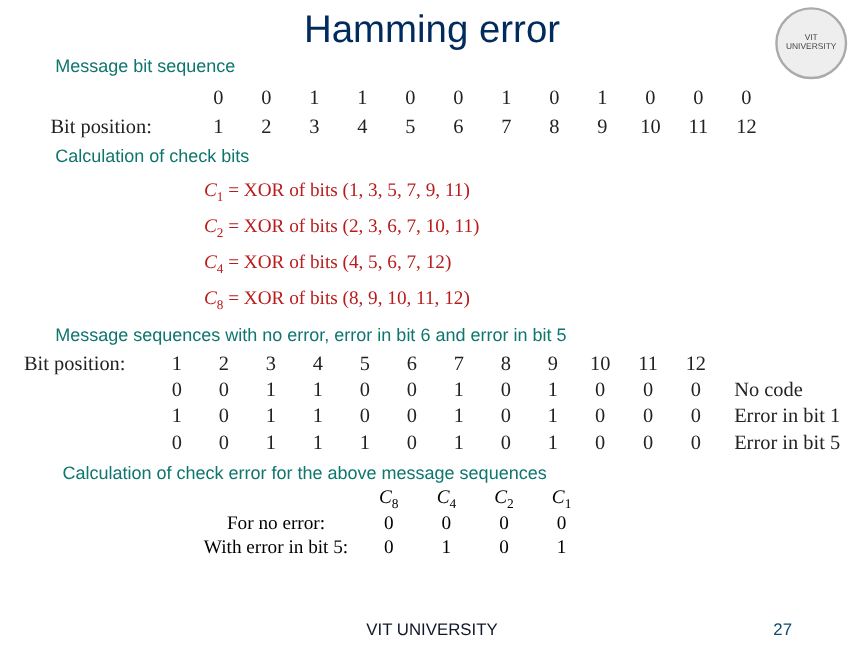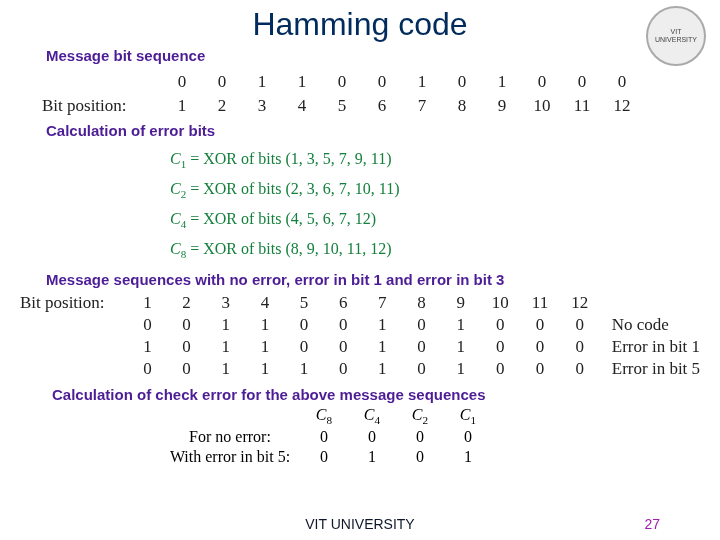--- a/index.html
+++ b/index.html
@@ -34,22 +34,22 @@
     overflow: hidden;
   }
   .logo-inner {
     font-size: 7px;
     text-align: center;
     color: #444;
     line-height: 1.1;
   }
   .section-label {
     font-size: 15px;
-    font-weight: bold;
-    color: #4c1d95;
+    font-weight: normal;
+    color: #0f766e;
     margin-left: 46px;
   }
   .bits-table {
     margin: 6px 0 4px 42px;
     font-family: "Times New Roman", serif;
     font-size: 17px;
     color: #222;
     border-collapse: collapse;
   }
   .bits-table td {
@@ -59,21 +59,21 @@
   }
   .bits-table td.rowhead {
     width: 120px;
     text-align: left;
     padding-left: 0;
   }
   .check-eqs {
     margin: 6px 0 6px 170px;
     font-family: "Times New Roman", serif;
     font-size: 16px;
-    color: #15803d;
+    color: #b91c1c;
     line-height: 1.8;
   }
   .check-eqs .c {
     font-style: italic;
   }
   .check-eqs sub {
     font-size: 11px;
   }
   .error-table {
     margin: 4px 0 6px 20px;
@@ -121,35 +121,35 @@
     left: 50%;
     transform: translateX(-50%);
     font-size: 14px;
     color: #0f172a;
   }
   .footer-page {
     position: absolute;
     bottom: 8px;
     right: 60px;
     font-size: 14px;
-    color: #a21caf;
+    color: #0c4a6e;
   }
   sub { vertical-align: sub; font-size: 0.7em; }
 </style>
 </head>
 <body>
 
 <div class="logo">
   <div class="logo-inner">
     <div>VIT</div>
     <div>UNIVERSITY</div>
   </div>
 </div>
 
-<div class="title">Hamming code</div>
+<div class="title">Hamming error</div>
 
 <div class="section-label">Message bit sequence</div>
 
 <table class="bits-table">
   <tbody>
       <tr>
     <td class="rowhead"></td>
     <td>0</td>
     <td>0</td>
     <td>1</td>
@@ -174,30 +174,30 @@
     <td>7</td>
     <td>8</td>
     <td>9</td>
     <td>10</td>
     <td>11</td>
     <td>12</td>
   </tr>
 </tbody>
   </table>
 
-<div class="section-label">Calculation of error bits</div>
+<div class="section-label">Calculation of check bits</div>
 
 <div class="check-eqs">
   <div><span class="c">C</span><sub>1</sub> <span>= XOR of bits (1, 3, 5, 7, 9, 11)</span></div>
   <div><span class="c">C</span><sub>2</sub> <span>= XOR of bits (2, 3, 6, 7, 10, 11)</span></div>
   <div><span class="c">C</span><sub>4</sub> <span>= XOR of bits (4, 5, 6, 7, 12)</span></div>
   <div><span class="c">C</span><sub>8</sub> <span>= XOR of bits (8, 9, 10, 11, 12)</span></div>
 </div>
 
-<div class="section-label">Message sequences with no error, error in bit 1 and error in bit 3</div>
+<div class="section-label">Message sequences with no error, error in bit 6 and error in bit 5</div>
 
 <table class="error-table">
   <tbody>
       <tr>
     <td class="rowhead">Bit position:</td>
     <td>1</td>
     <td>2</td>
     <td>3</td>
     <td>4</td>
     <td>5</td>

